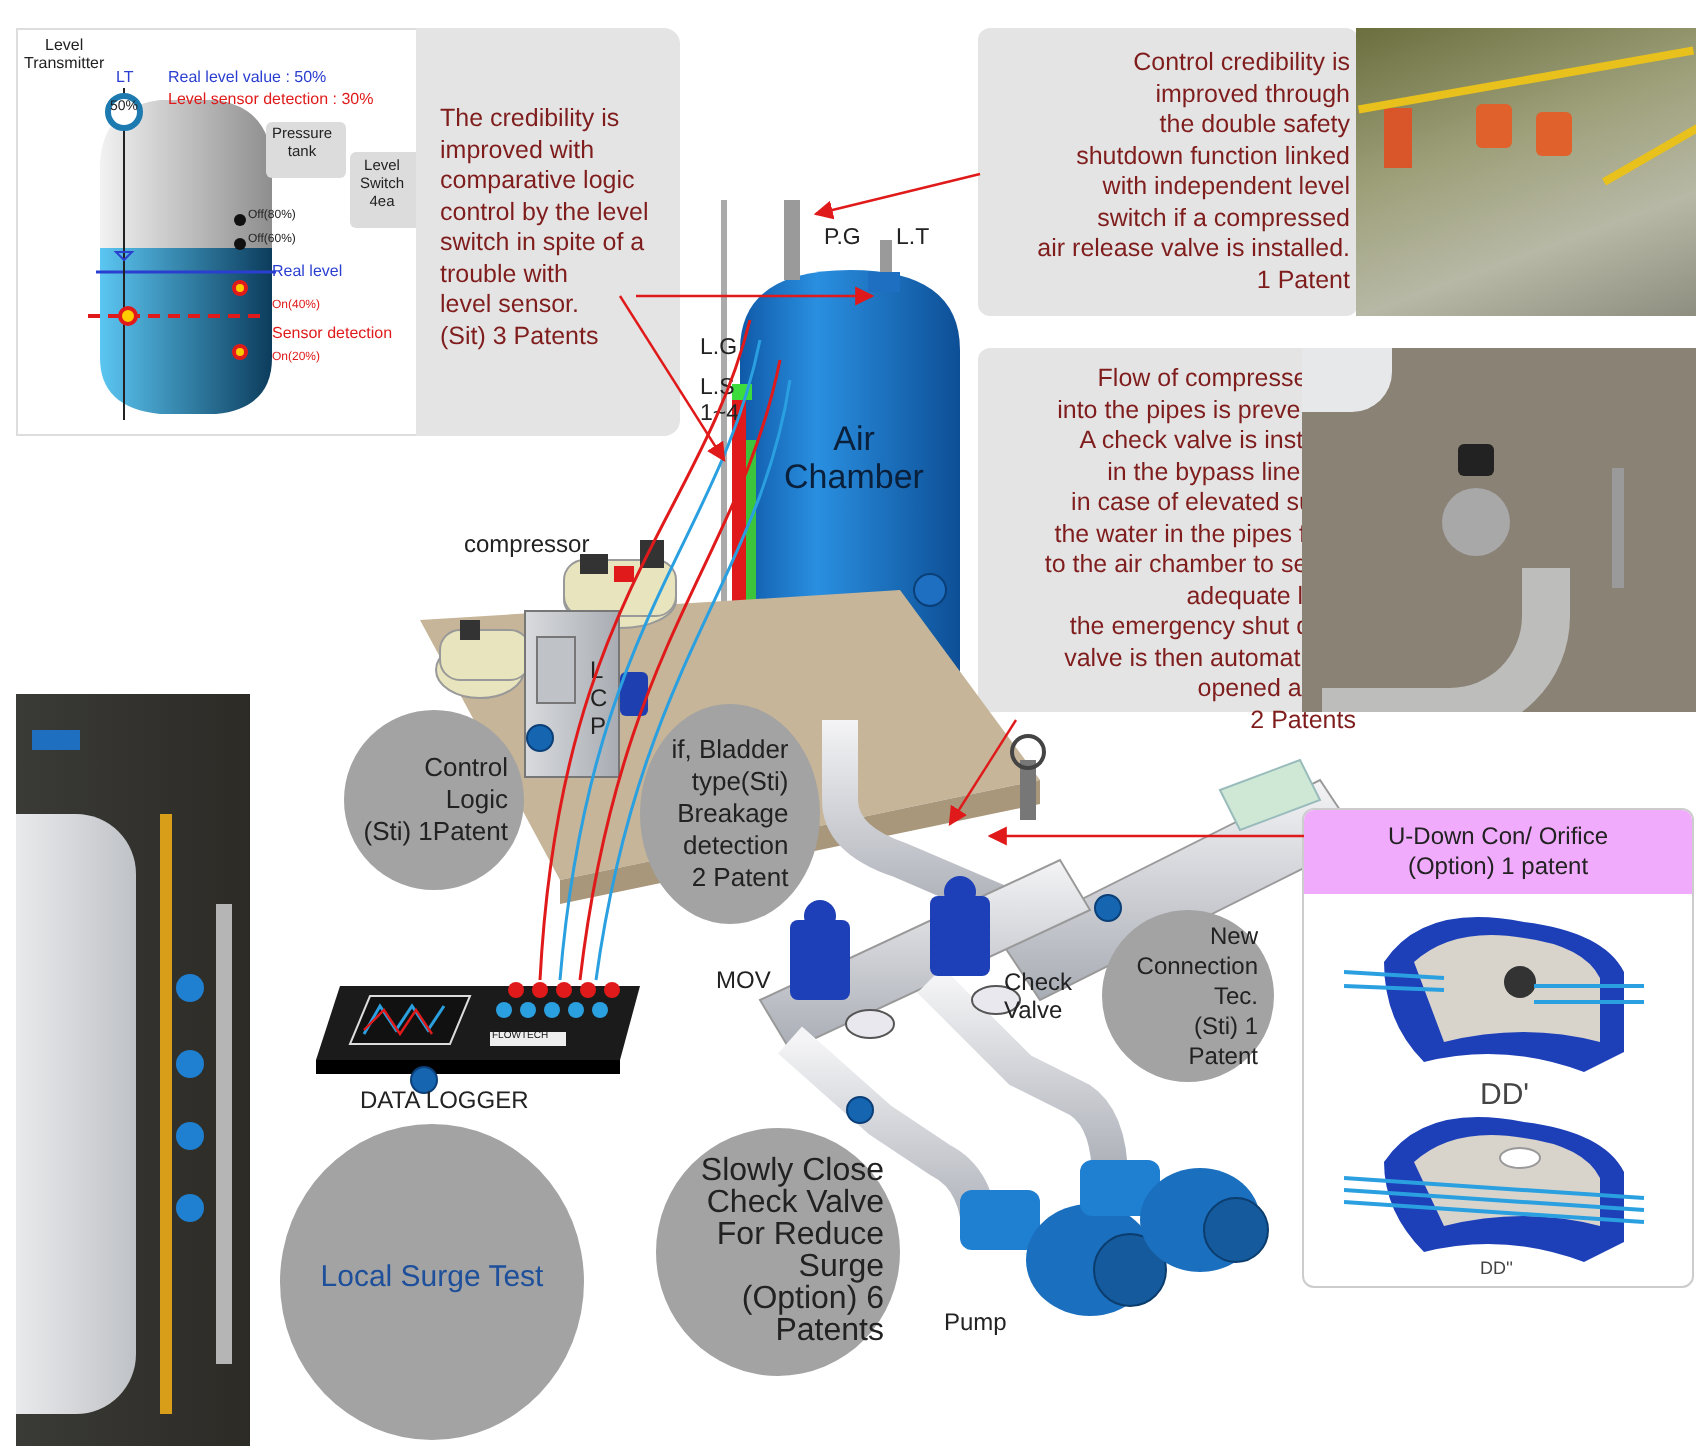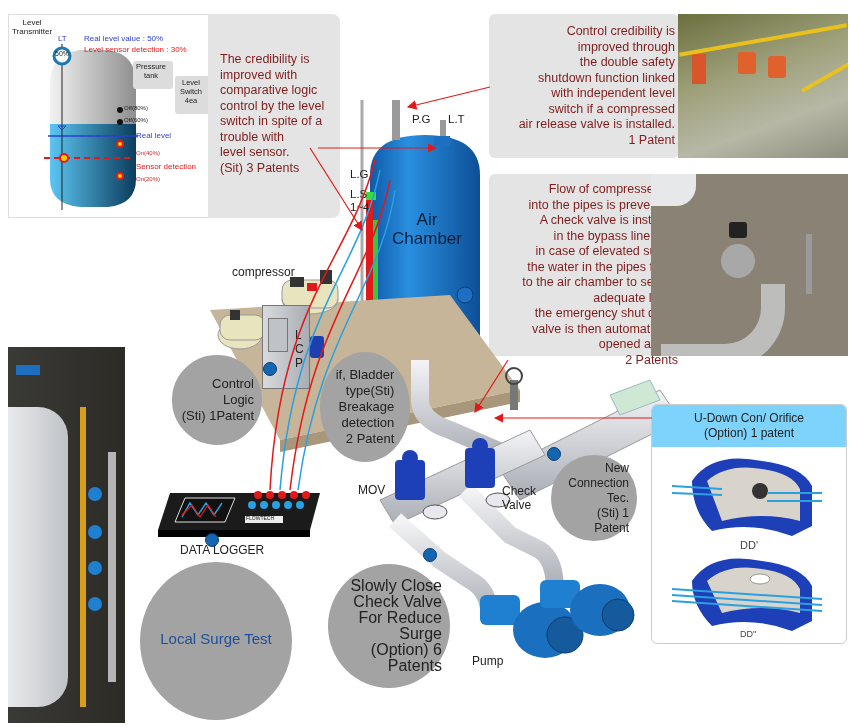--- a/index.html
+++ b/index.html
@@ -241,34 +241,34 @@
   <div class="abs" style="left:8px;top:18px;width:24px;height:10px;background:#1f6fc0;"></div>
   <div class="abs" style="left:72px;top:60px;width:6px;height:300px;background:#d89e1a;"></div>
   <div class="abs" style="left:100px;top:105px;width:8px;height:230px;background:#b5b5b5;"></div>
   <div class="abs" style="left:80px;top:140px;width:14px;height:14px;background:#1f7fd0;border-radius:50%;"></div>
   <div class="abs" style="left:80px;top:178px;width:14px;height:14px;background:#1f7fd0;border-radius:50%;"></div>
   <div class="abs" style="left:80px;top:214px;width:14px;height:14px;background:#1f7fd0;border-radius:50%;"></div>
   <div class="abs" style="left:80px;top:250px;width:14px;height:14px;background:#1f7fd0;border-radius:50%;"></div>
 </div>
 
 <div class="abs" style="left:651px;top:404px;width:194px;height:238px;background:#fff;border:1px solid #ccc;border-radius:6px;overflow:hidden;">
-  <div class="abs nl" style="left:0;top:0;width:194px;height:42px;background:#7dd3fc;text-align:center;font-size:12px;line-height:15px;padding-top:6px;box-sizing:border-box;">U-Down Con/ Orifice
+  <div class="abs nl" style="left:0;top:0;width:194px;height:42px;background:#f0abfc;text-align:center;font-size:12px;line-height:15px;padding-top:6px;box-sizing:border-box;">U-Down Con/ Orifice
 (Option) 1 patent</div>
   <svg class="abs" style="left:20px;top:46px" width="160" height="90">
     <path d="M20 30 Q40 0 90 10 Q130 15 140 35 L140 75 L120 85 Q80 70 40 80 Q20 60 20 30Z" fill="#1d3fb8"></path>
     <path d="M35 30 Q55 12 90 18 Q120 22 128 38 L128 70 Q90 60 50 70 Z" fill="#d8d4cc"></path>
     <circle cx="88" cy="40" r="8" fill="#333"></circle>
     <g stroke="#2aa0e0" stroke-width="2">
         <line x1="0" y1="35" x2="50" y2="38"></line>
         <line x1="0" y1="42" x2="50" y2="44"></line>
         <line x1="95" y1="42" x2="150" y2="42"></line>
         <line x1="95" y1="50" x2="150" y2="50"></line>
       </g>
   </svg>
-  <div class="abs" style="left:88px;top:134px;font-size:11px;color:#444;">DD'</div>
+  <div class="abs" style="left:88px;top:134px;font-size:15px;color:#444;">DD'</div>
   <svg class="abs" style="left:20px;top:146px" width="160" height="80">
     <path d="M20 30 Q40 0 90 10 Q130 15 140 35 L140 70 L120 80 Q80 65 40 75 Q20 55 20 30Z" fill="#1d3fb8"></path>
     <path d="M35 30 Q55 12 90 18 Q120 22 128 38 L128 62 Q90 52 50 62 Z" fill="#d8d4cc"></path>
     <ellipse cx="88" cy="28" rx="10" ry="5" fill="#fff" stroke="#999"></ellipse>
     <g stroke="#2aa0e0" stroke-width="2">
         <line x1="0" y1="38" x2="150" y2="48"></line>
         <line x1="0" y1="44" x2="150" y2="54"></line>
         <line x1="0" y1="50" x2="150" y2="60"></line>
       </g>
   </svg>

